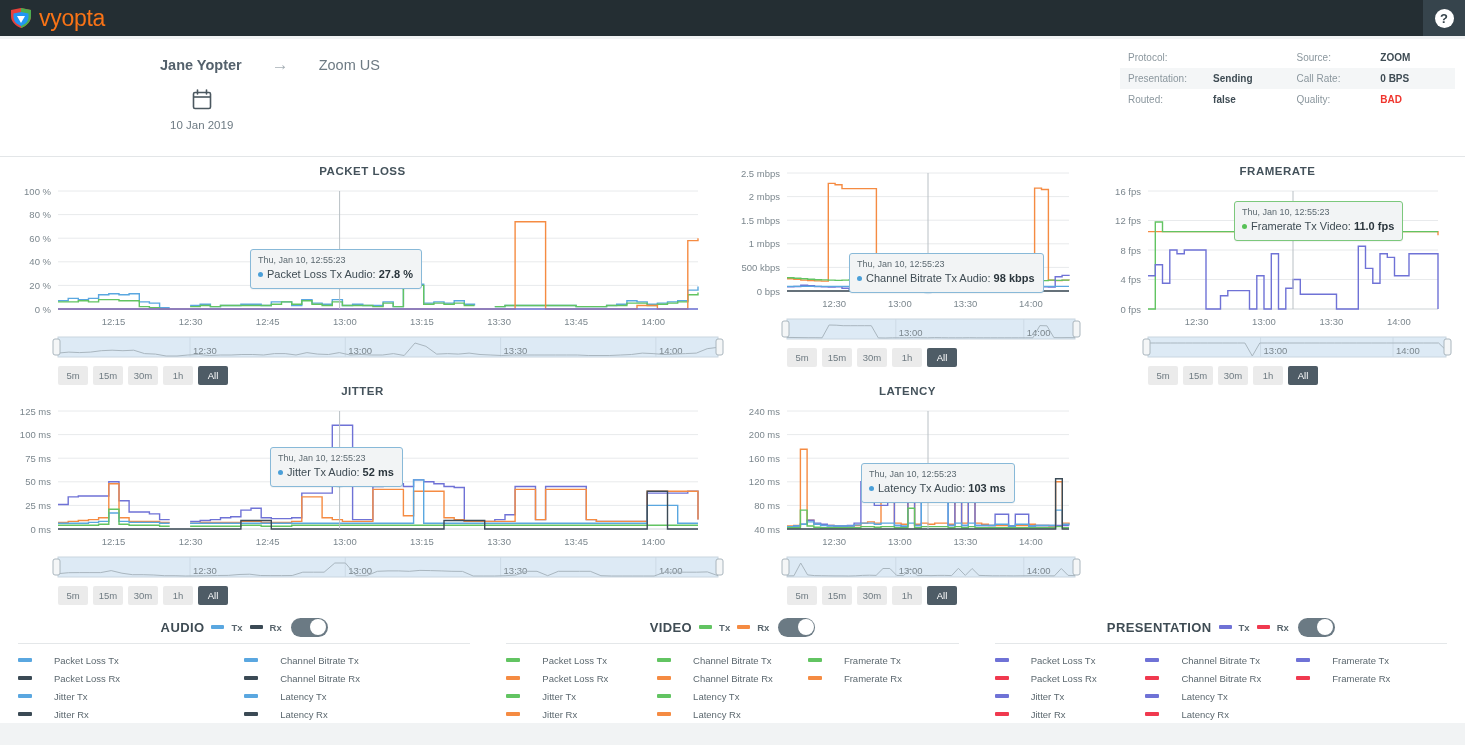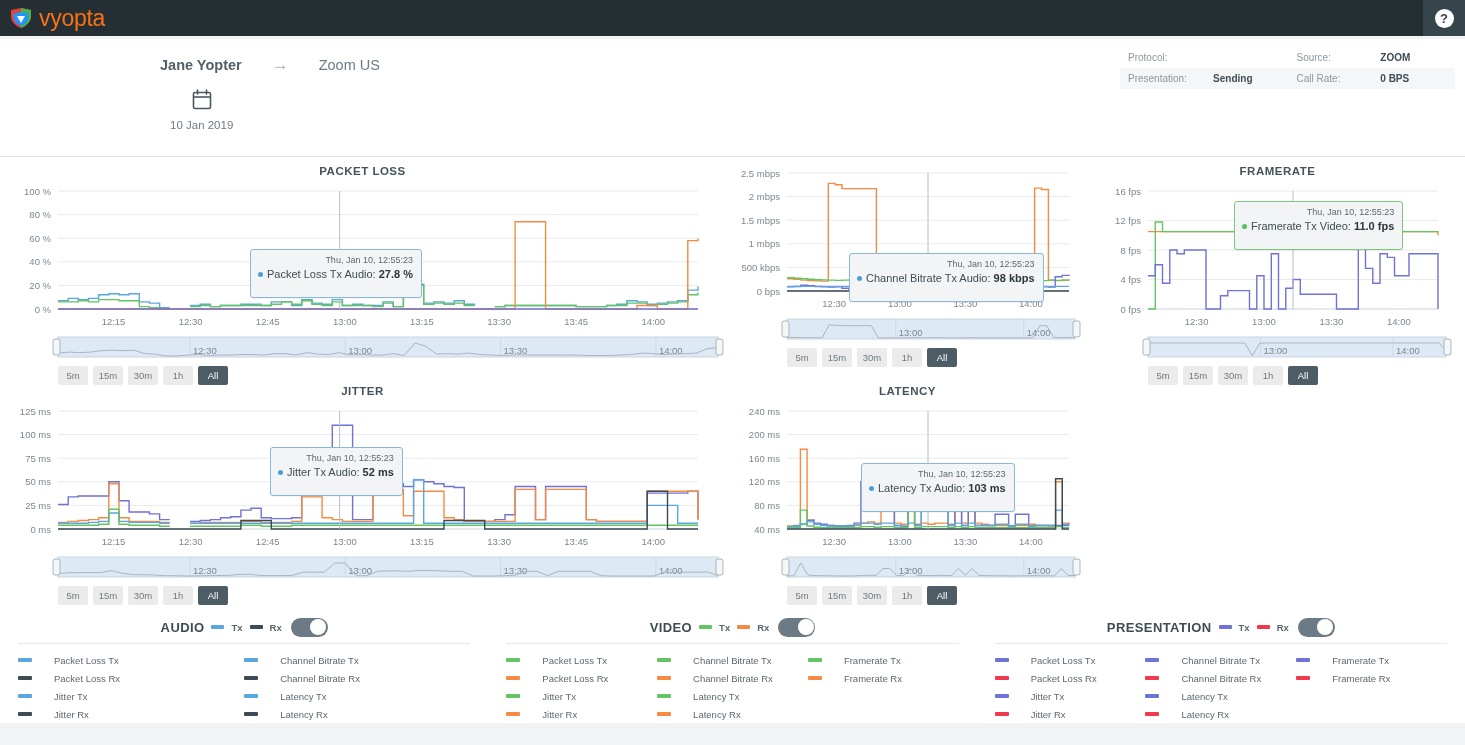--- a/index.html
+++ b/index.html
@@ -69,24 +69,23 @@
   .chart-title {
     text-align:center; font-size:11.5px; font-weight:bold; color:#44525b;
     letter-spacing:0.5px; margin-bottom:4px; height:14px;
   }
   .plot-wrap { position:relative; }
   .plot-svg { display:block; }
 
   
   .tt {
     position:absolute; background:#f2f4f5; border:1px solid #88b9d8;
-    border-radius:3px; padding:4px 8px 14px 7px; font-size:9.5px;
+    border-radius:3px; padding:4px 8px 5px 7px; font-size:9.5px;
     color:#53606a; line-height:1.45; white-space:nowrap; z-index:5;
     box-shadow:0 1px 1px rgba(0,0,0,0.05);
-    text-align:right;
   }
   .tt.green { border-color:#7cc87c; }
   .tt .tt-time { font-size:9px; color:#5c6970; }
   .tt .tt-val { font-size:11px; color:#3f4c54; }
   .tt .tt-val b { color:#2b363d; }
   .tt .dot { display:inline-block; width:5px; height:5px; border-radius:50%;
              background:#4a9fd8; margin-right:4px; vertical-align:1px; }
   .tt.green .dot { background:#57c157; }
 
   
@@ -179,20 +178,26 @@
         <td class="plabel">Protocol:</td>
         <td class="pvalue"></td>
         <td class="plabel">Source:</td>
         <td class="pvalue">ZOOM</td>
       </tr>
       <tr class="shaded">
         <td class="plabel">Presentation:</td>
         <td class="pvalue">Sending</td>
         <td class="plabel">Call Rate:</td>
         <td class="pvalue">0 BPS</td>
+      </tr>
+      <tr>
+        <td class="plabel">Routed:</td>
+        <td class="pvalue">false</td>
+        <td class="plabel">Quality:</td>
+        <td class="pvalue bad">BAD</td>
       </tr>
     </tbody>
       </table>
   </div>
 </div>
 
 <div class="charts">
   <div class="chart-row">
     <div class="chart-cell" id="cell-packet_loss" style="width: 725px;">
         <div class="chart-title">PACKET LOSS</div>

